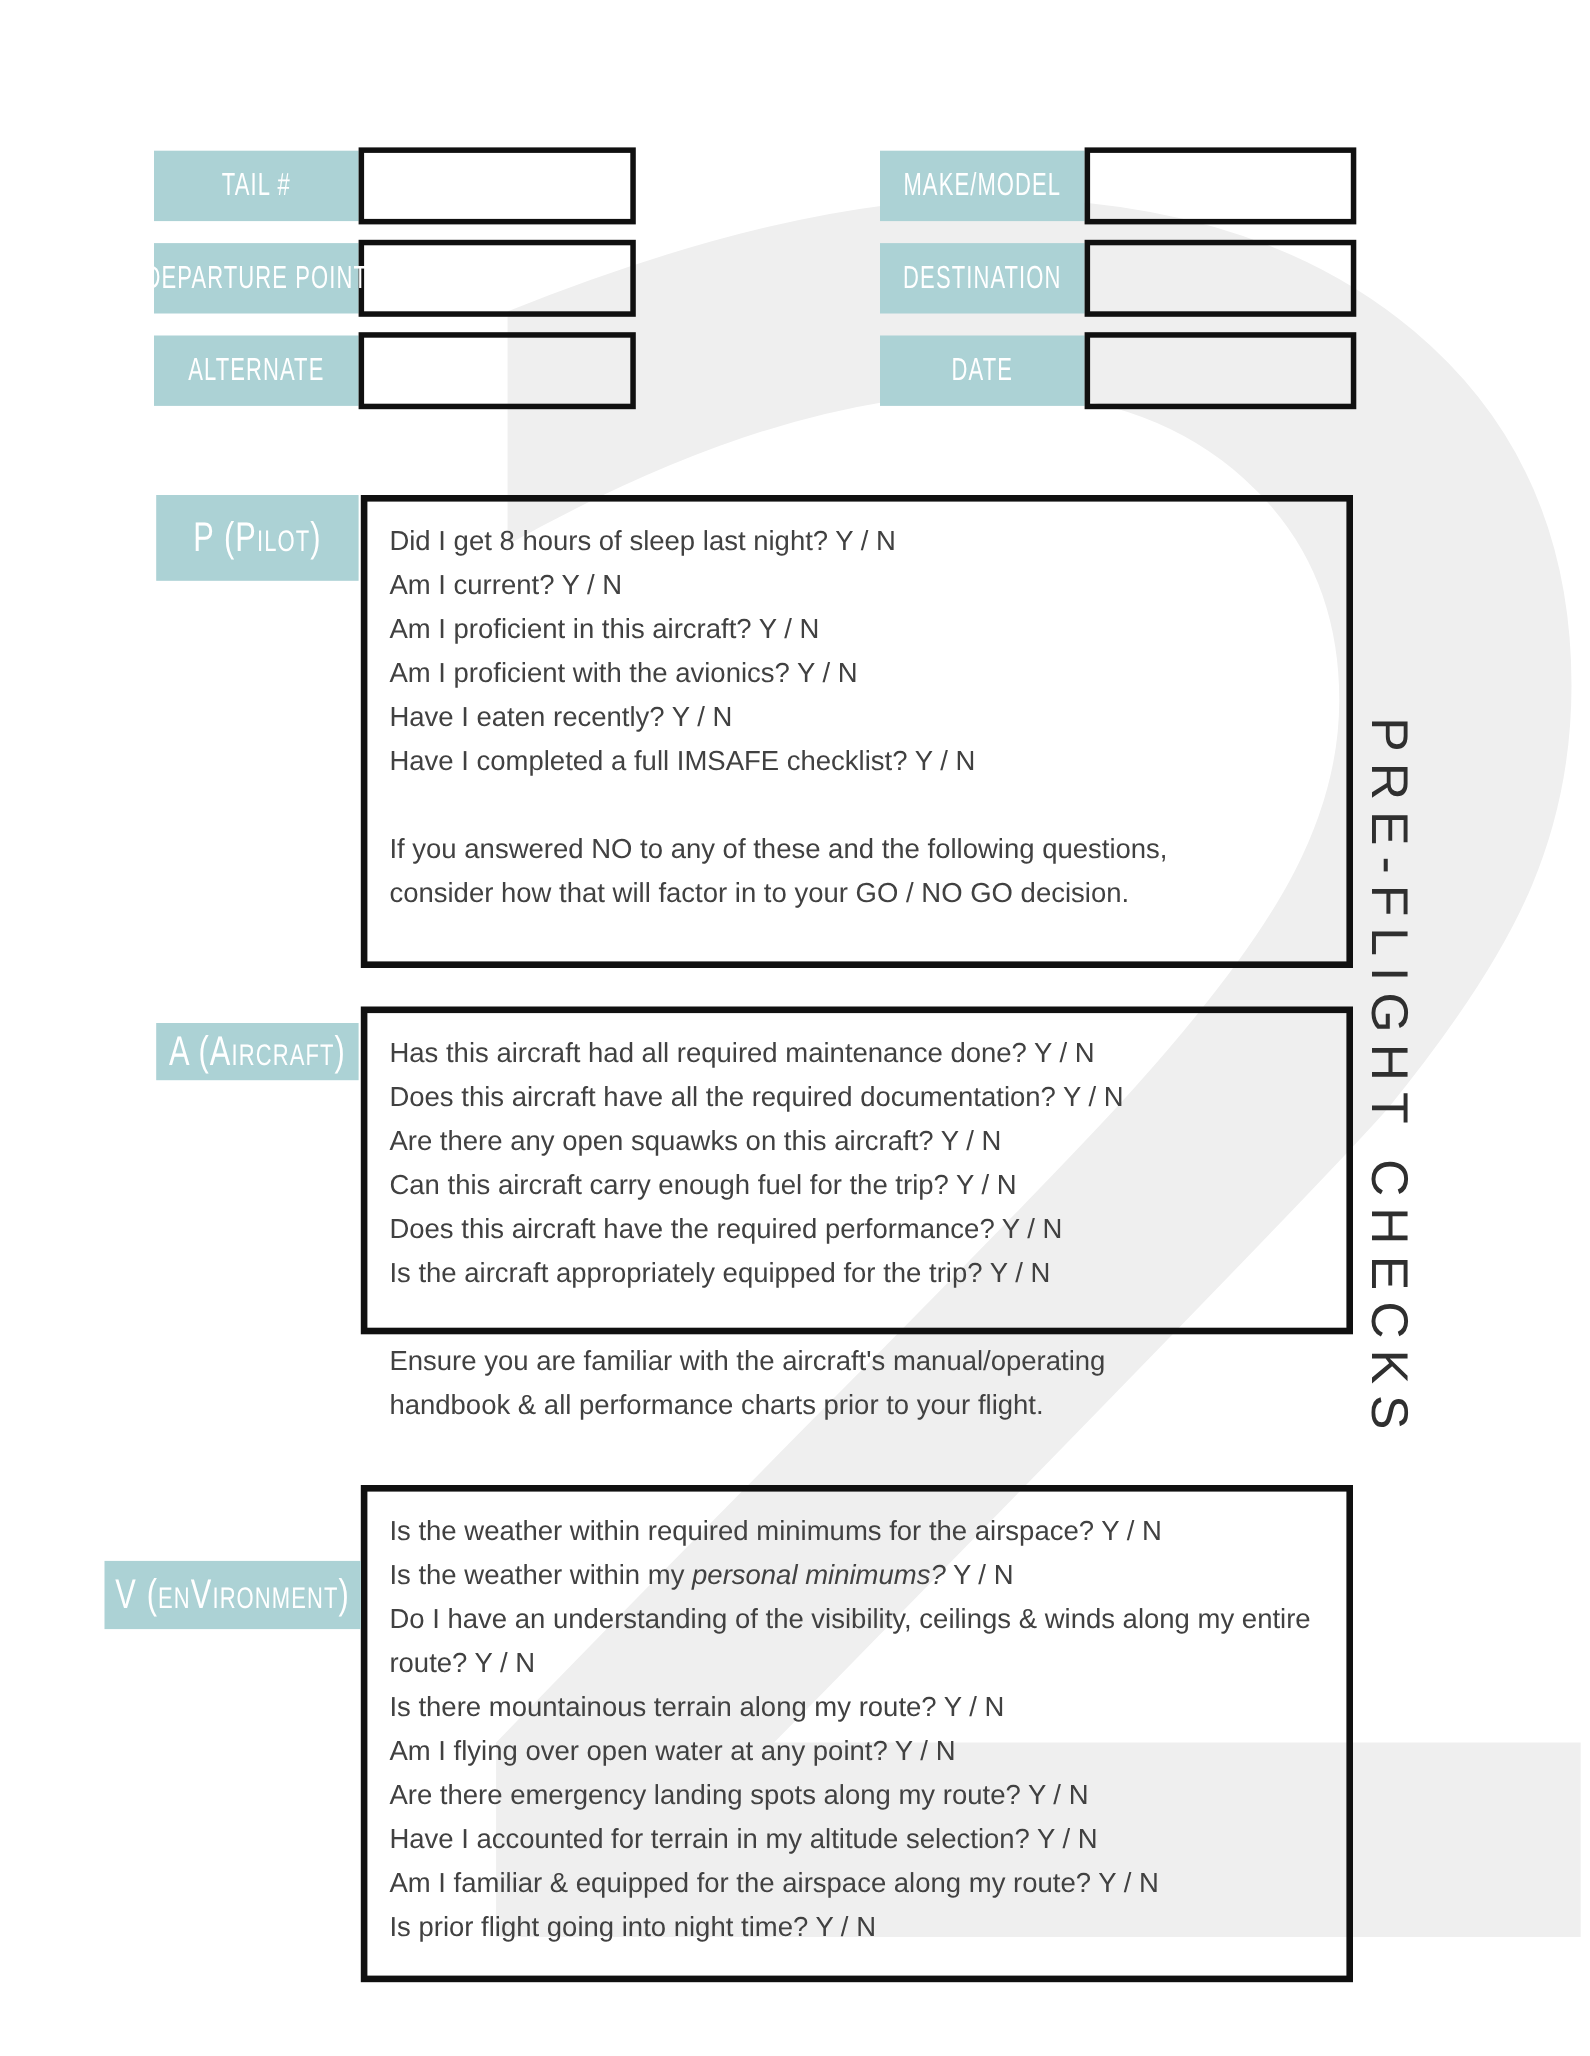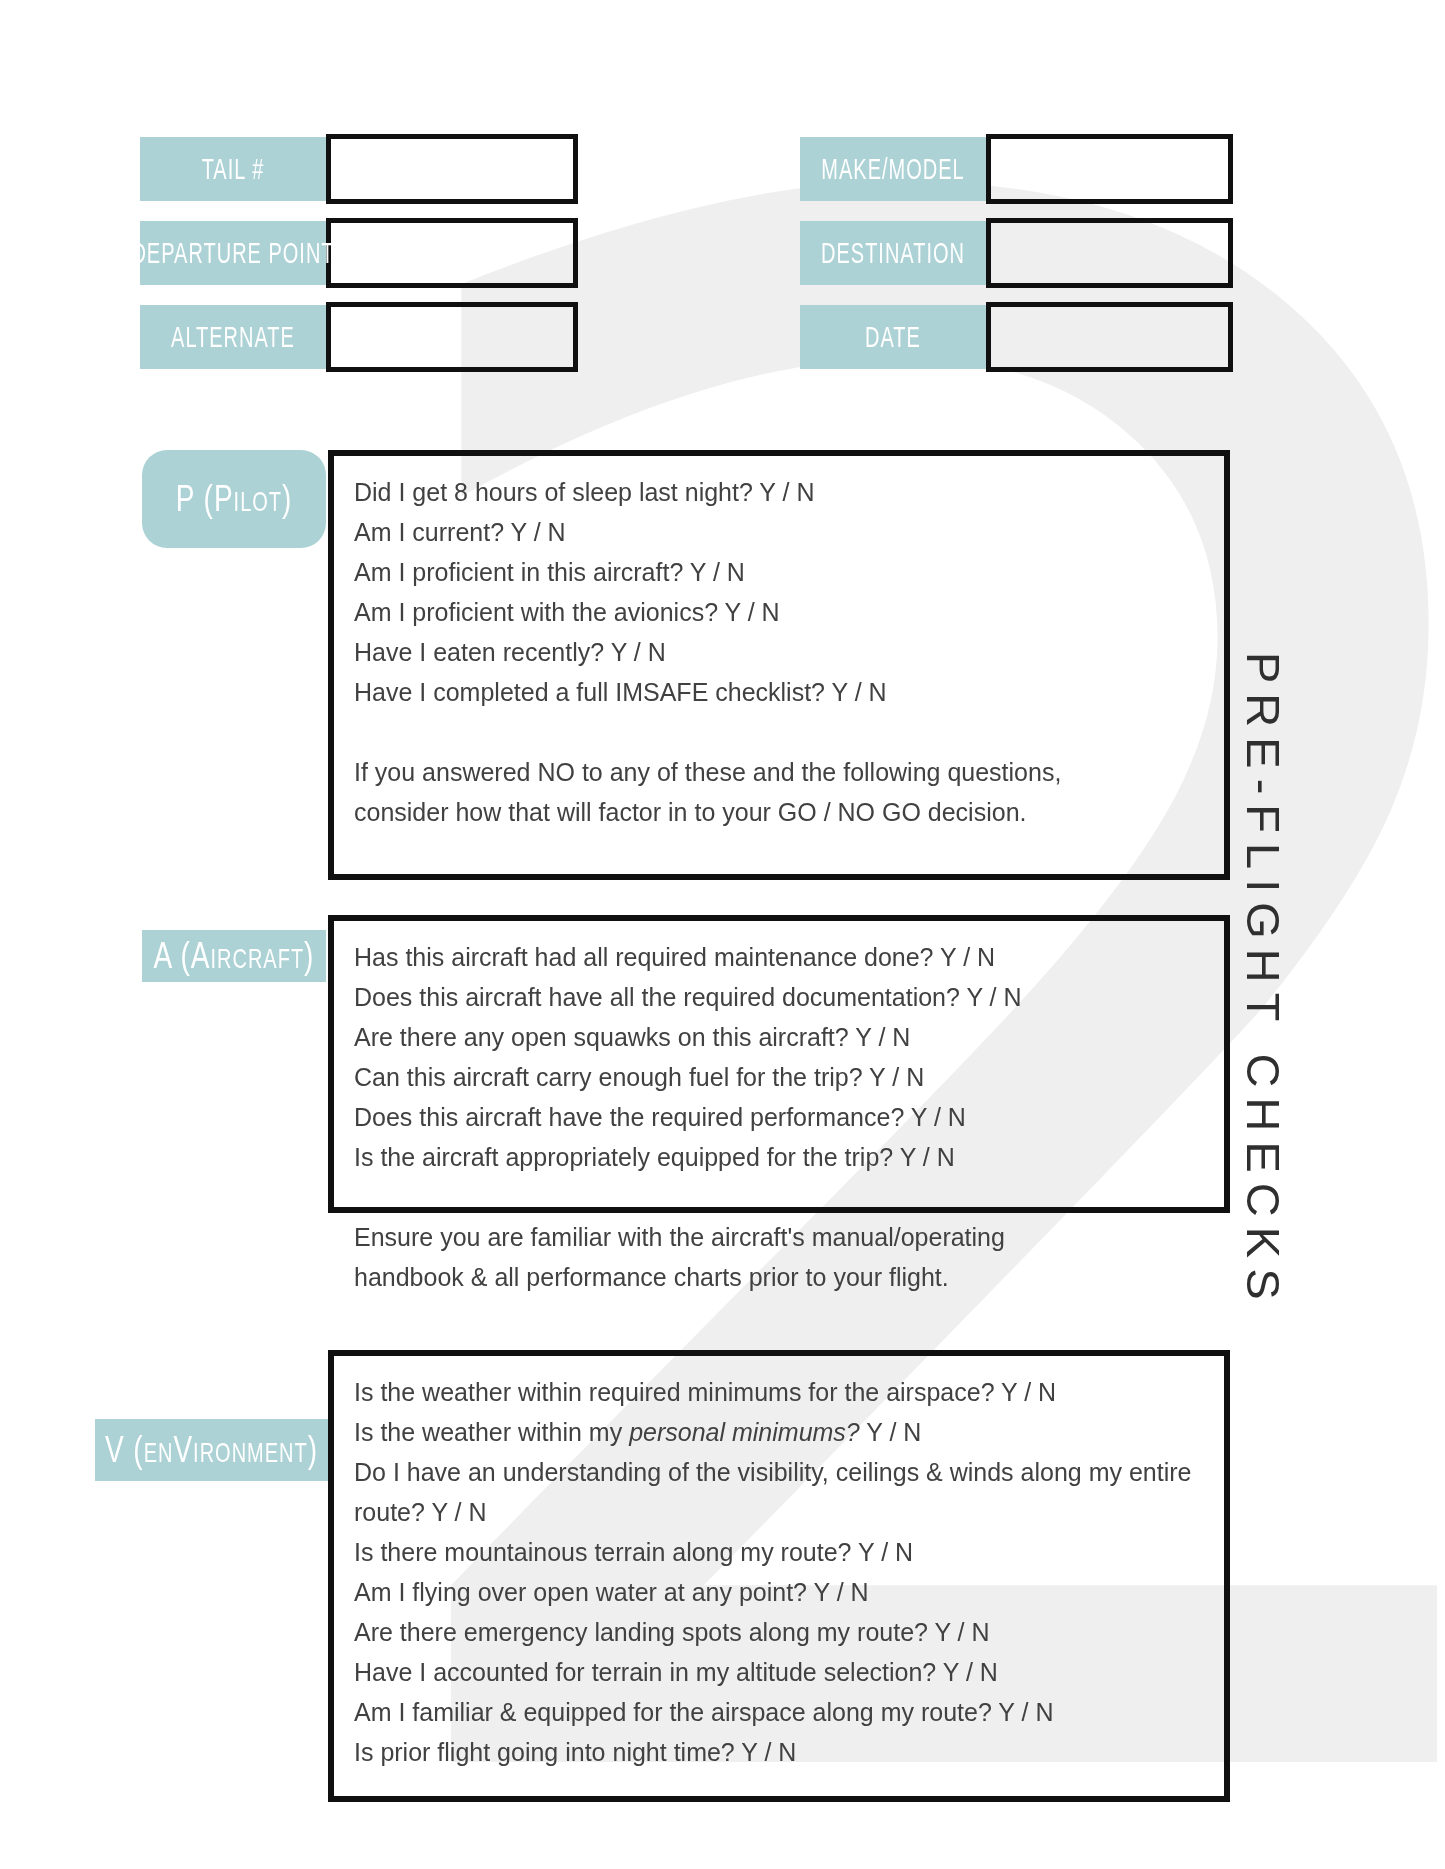--- a/index.html
+++ b/index.html
@@ -40,21 +40,21 @@
   .form-col.right .field-input{width:247px;}
   
   .sec-label{
     position:absolute;background:var(--teal);z-index:2;
     display:flex;align-items:center;justify-content:center;
   }
   .sec-label .label-text{
     color:#fff;font-variant:small-caps;font-size:28px;letter-spacing:1px;
     white-space:nowrap;transform:scaleY(1.35);
   }
-  #lbl-pilot{left:142px;top:450px;width:184px;height:98px;border-radius:25px;}
+  #lbl-pilot{left:142px;top:450px;width:184px;height:78px;}
   #lbl-aircraft{left:142px;top:930px;width:184px;height:52px;}
   #lbl-environment{left:95px;top:1419px;width:233px;height:62px;}
   
   .sec-box{
     position:absolute;left:328px;width:902px;z-index:1;
     border:6px solid var(--border);box-sizing:border-box;
     padding:16px 20px;background:transparent;
   }
   #box-pilot{top:450px;height:430px;}
   #box-aircraft{top:915px;height:298px;}

